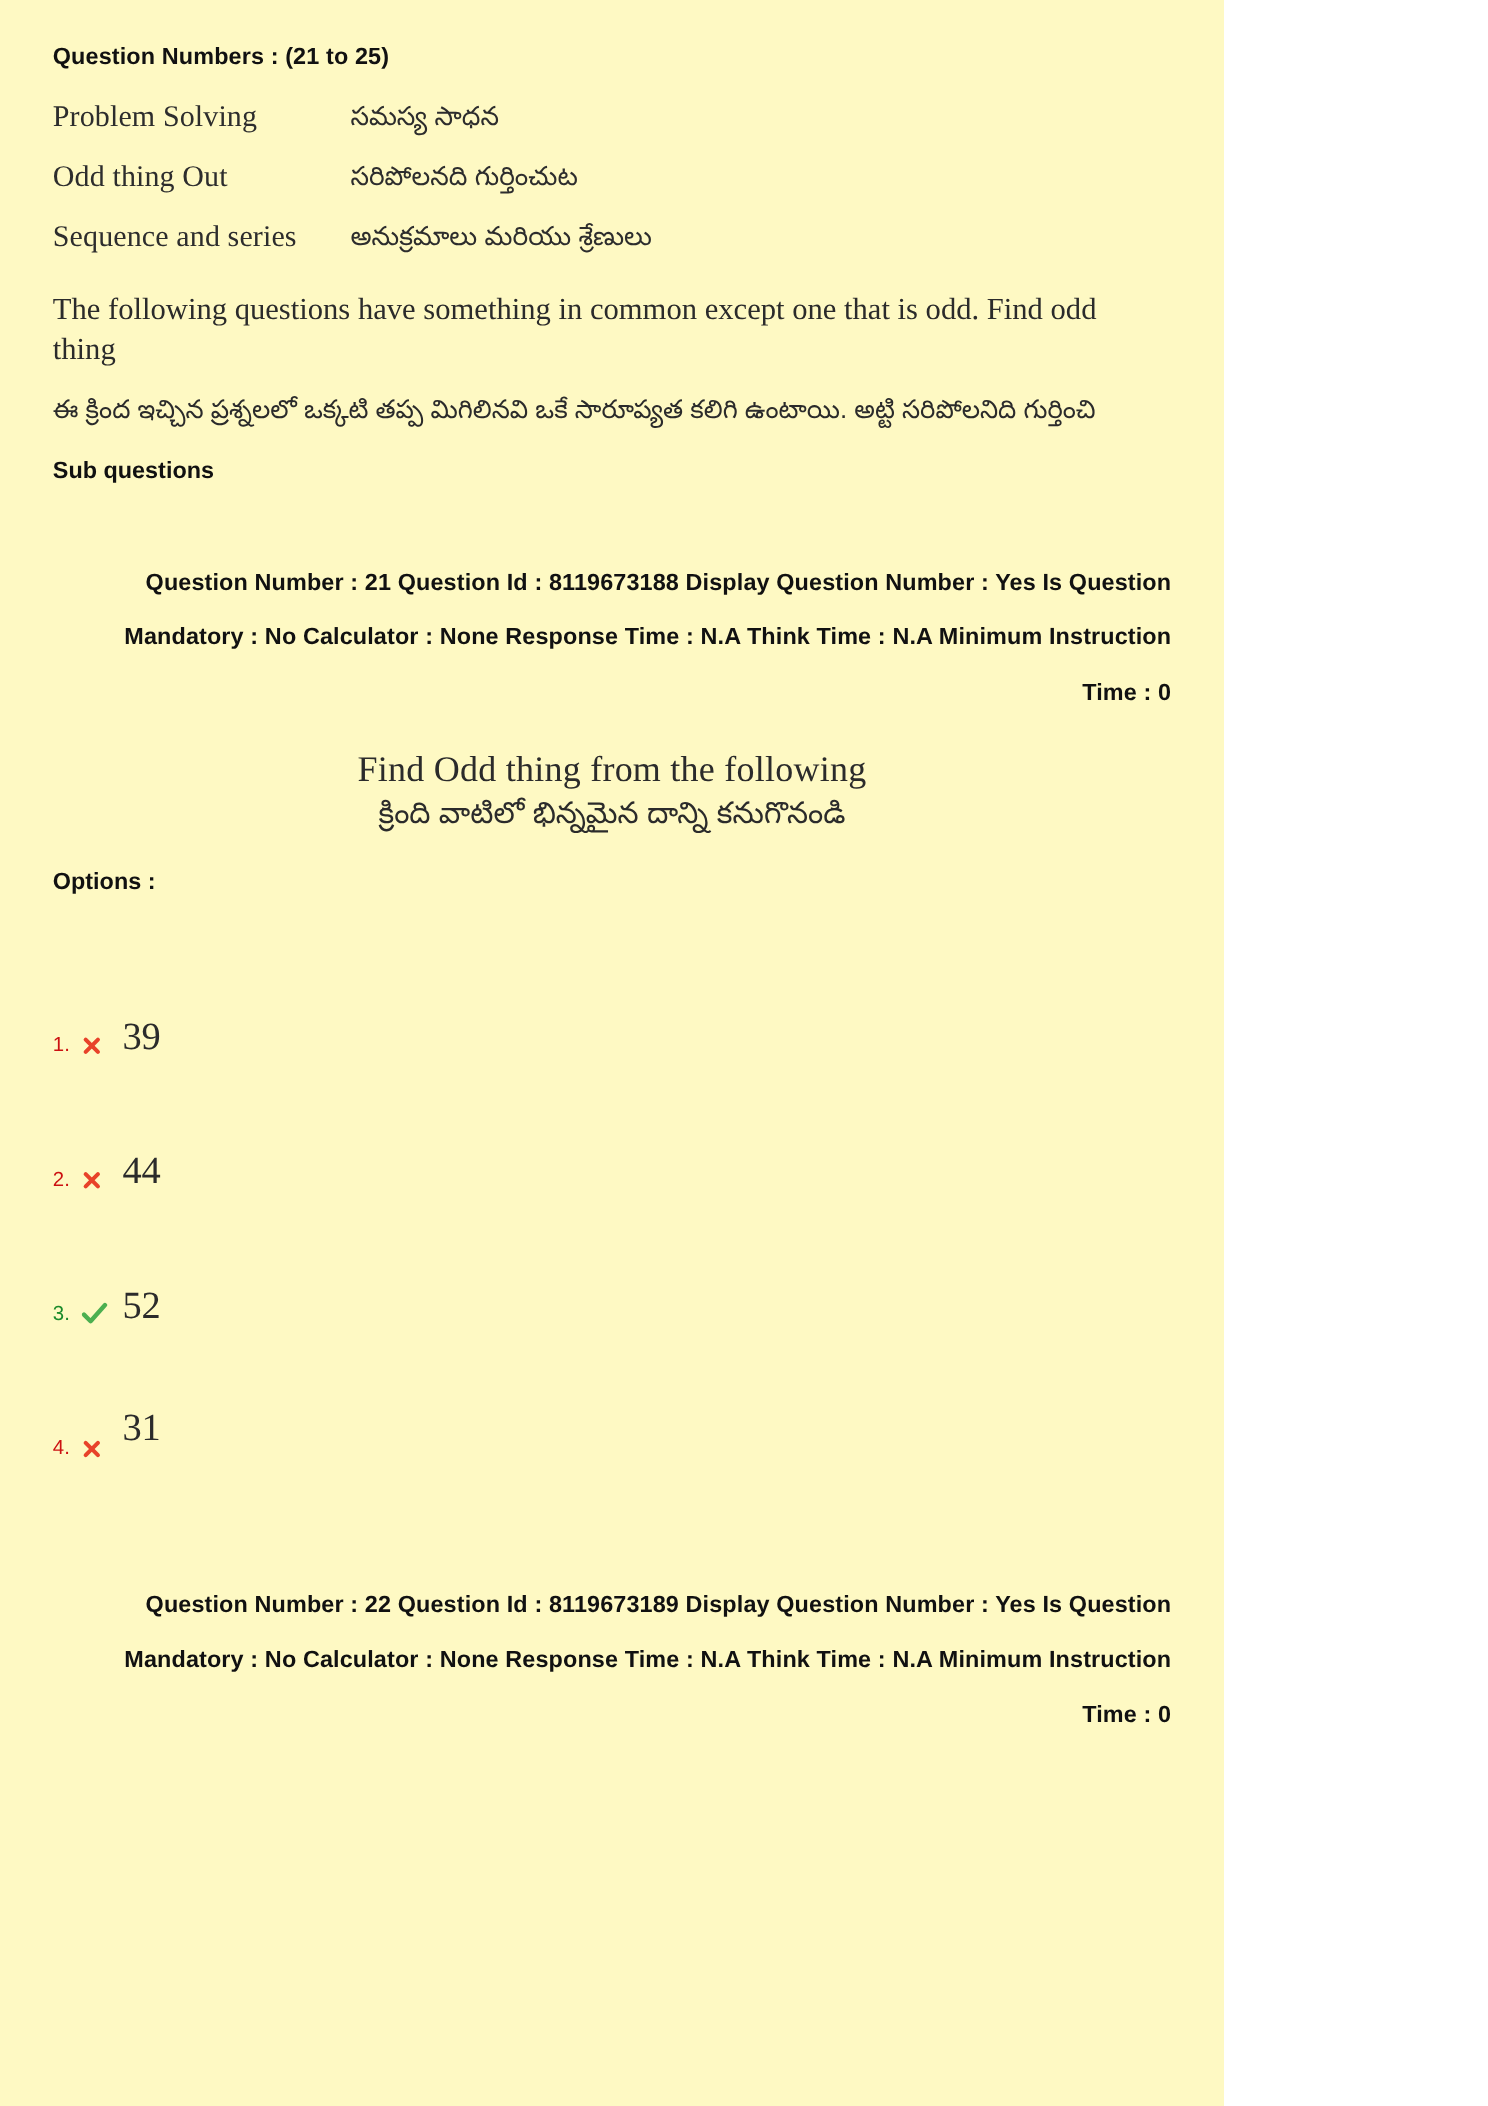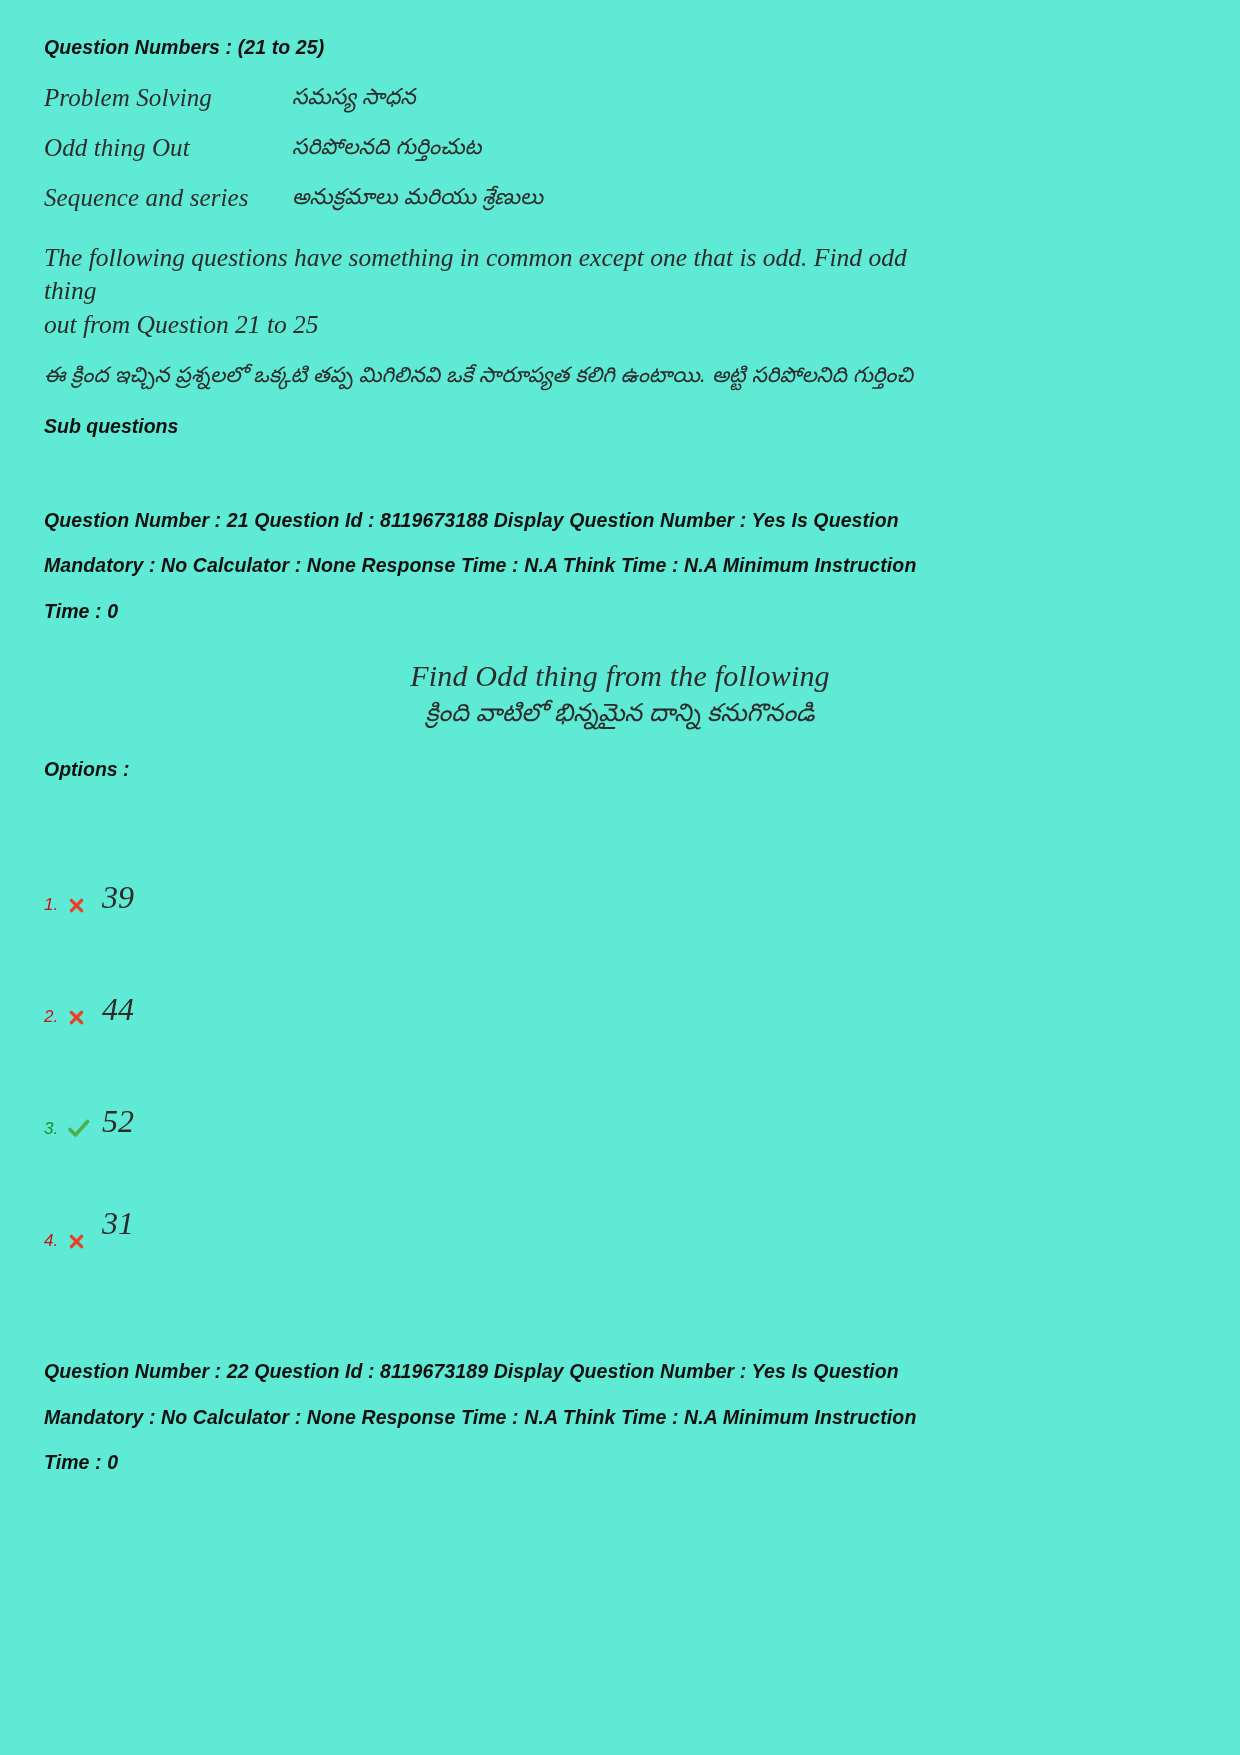--- a/index.html
+++ b/index.html
@@ -8,46 +8,45 @@
     padding: 0;
     background: #ffffff;
   }
   body {
     width: 1240px;
     min-height: 1755px;
     font-family: "Liberation Sans", sans-serif;
     color: #1a1a1a;
   }
   .page {
-    width: 1240px;
+    width: 1020px;
     min-height: 1755px;
     padding: 38px 44px 40px 44px;
-    background: #5eead4;
+    background: #fef9c3;
     position: relative;
-    font-style: italic;
   }
 
   
   .meta-heading {
     font-family: "Liberation Sans", sans-serif;
     font-weight: bold;
     font-size: 19.5px;
     line-height: 1.0;
     color: #111111;
     letter-spacing: 0.1px;
   }
   .meta-block {
     font-family: "Liberation Sans", sans-serif;
     font-weight: bold;
     font-size: 19.5px;
     line-height: 2.35;
     color: #111111;
     letter-spacing: 0.1px;
     max-width: 1045px;
-    text-align: left;
+    text-align: right;
   }
   .sub-label {
     font-family: "Liberation Sans", sans-serif;
     font-weight: bold;
     font-size: 19.5px;
     color: #111111;
   }
 
   
   .scan {
@@ -178,21 +177,20 @@
       <div class="scan-te">సరిపోలనది గుర్తించుట</div>
     </div>
     <div class="scan-row">
       <div class="scan-en">Sequence and series</div>
       <div class="scan-te">అనుక్రమాలు మరియు శ్రేణులు</div>
     </div>
   </div>
 
   <div class="scan scan-para">
     <div>The following questions have something in common except one that is odd. Find odd thing</div>
-    <div>out from Question 21 to 25</div>
   </div>
   <div class="scan-te-line l1">ఈ క్రింద ఇచ్చిన ప్రశ్నలలో ఒక్కటి తప్ప మిగిలినవి ఒకే సారూప్యత కలిగి ఉంటాయి. అట్టి సరిపోలనిది   గుర్తించి</div>
 
   <div class="sub-label" style="margin-top:22px;">Sub questions</div>
 
   <div class="meta-block" style="margin-top:60px;">
     <div>Question Number : 21 Question Id : 8119673188 Display Question Number : Yes Is Question</div>
     <div>Mandatory : No Calculator : None Response Time : N.A Think Time : N.A Minimum Instruction</div>
     <div>Time : 0</div>
   </div>

